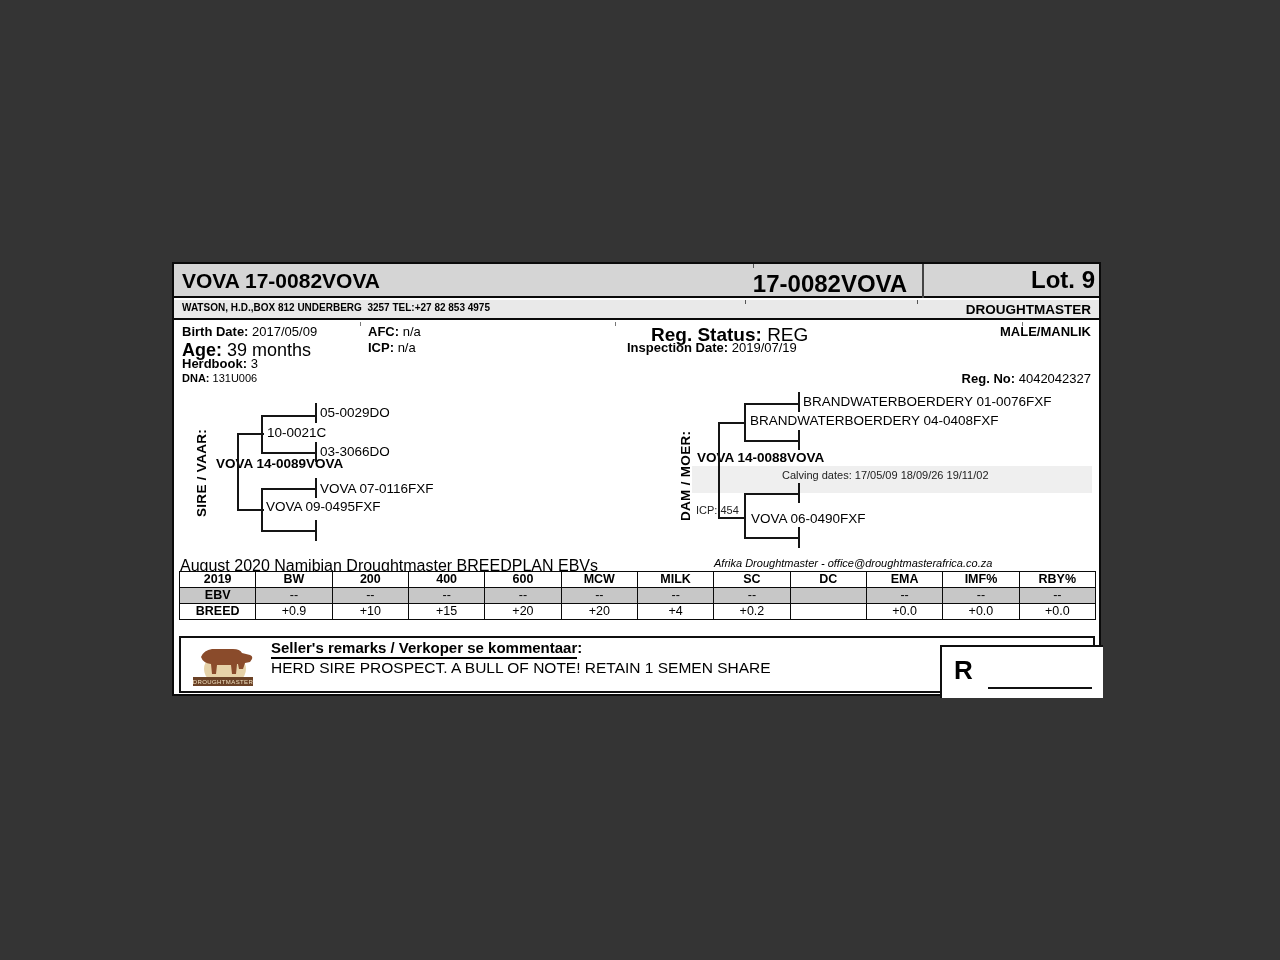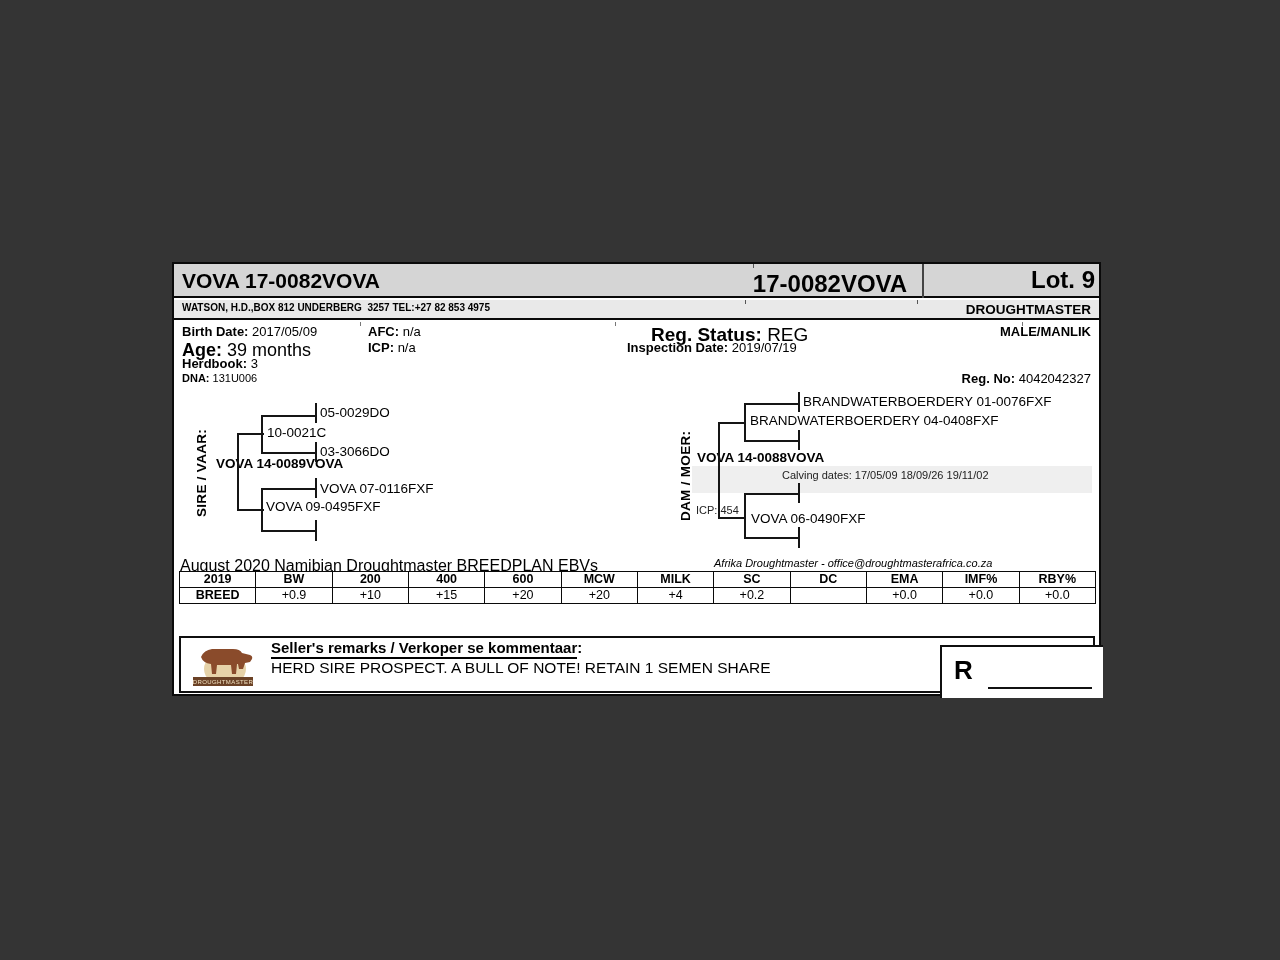--- a/index.html
+++ b/index.html
@@ -131,20 +131,34 @@
         <th>400</th>
         <th>600</th>
         <th>MCW</th>
         <th>MILK</th>
         <th>SC</th>
         <th>DC</th>
         <th>EMA</th>
         <th>IMF%</th>
         <th>RBY%</th>
       </tr>
+      <tr class="ebv-row">
+        <td class="rowlab">EBV</td>
+        <td>--</td>
+        <td>--</td>
+        <td>--</td>
+        <td>--</td>
+        <td>--</td>
+        <td>--</td>
+        <td>--</td>
+        <td></td>
+        <td>--</td>
+        <td>--</td>
+        <td>--</td>
+      </tr>
       <tr>
         <td class="rowlab">BREED</td>
         <td>+0.9</td>
         <td>+10</td>
         <td>+15</td>
         <td>+20</td>
         <td>+20</td>
         <td>+4</td>
         <td>+0.2</td>
         <td></td>

